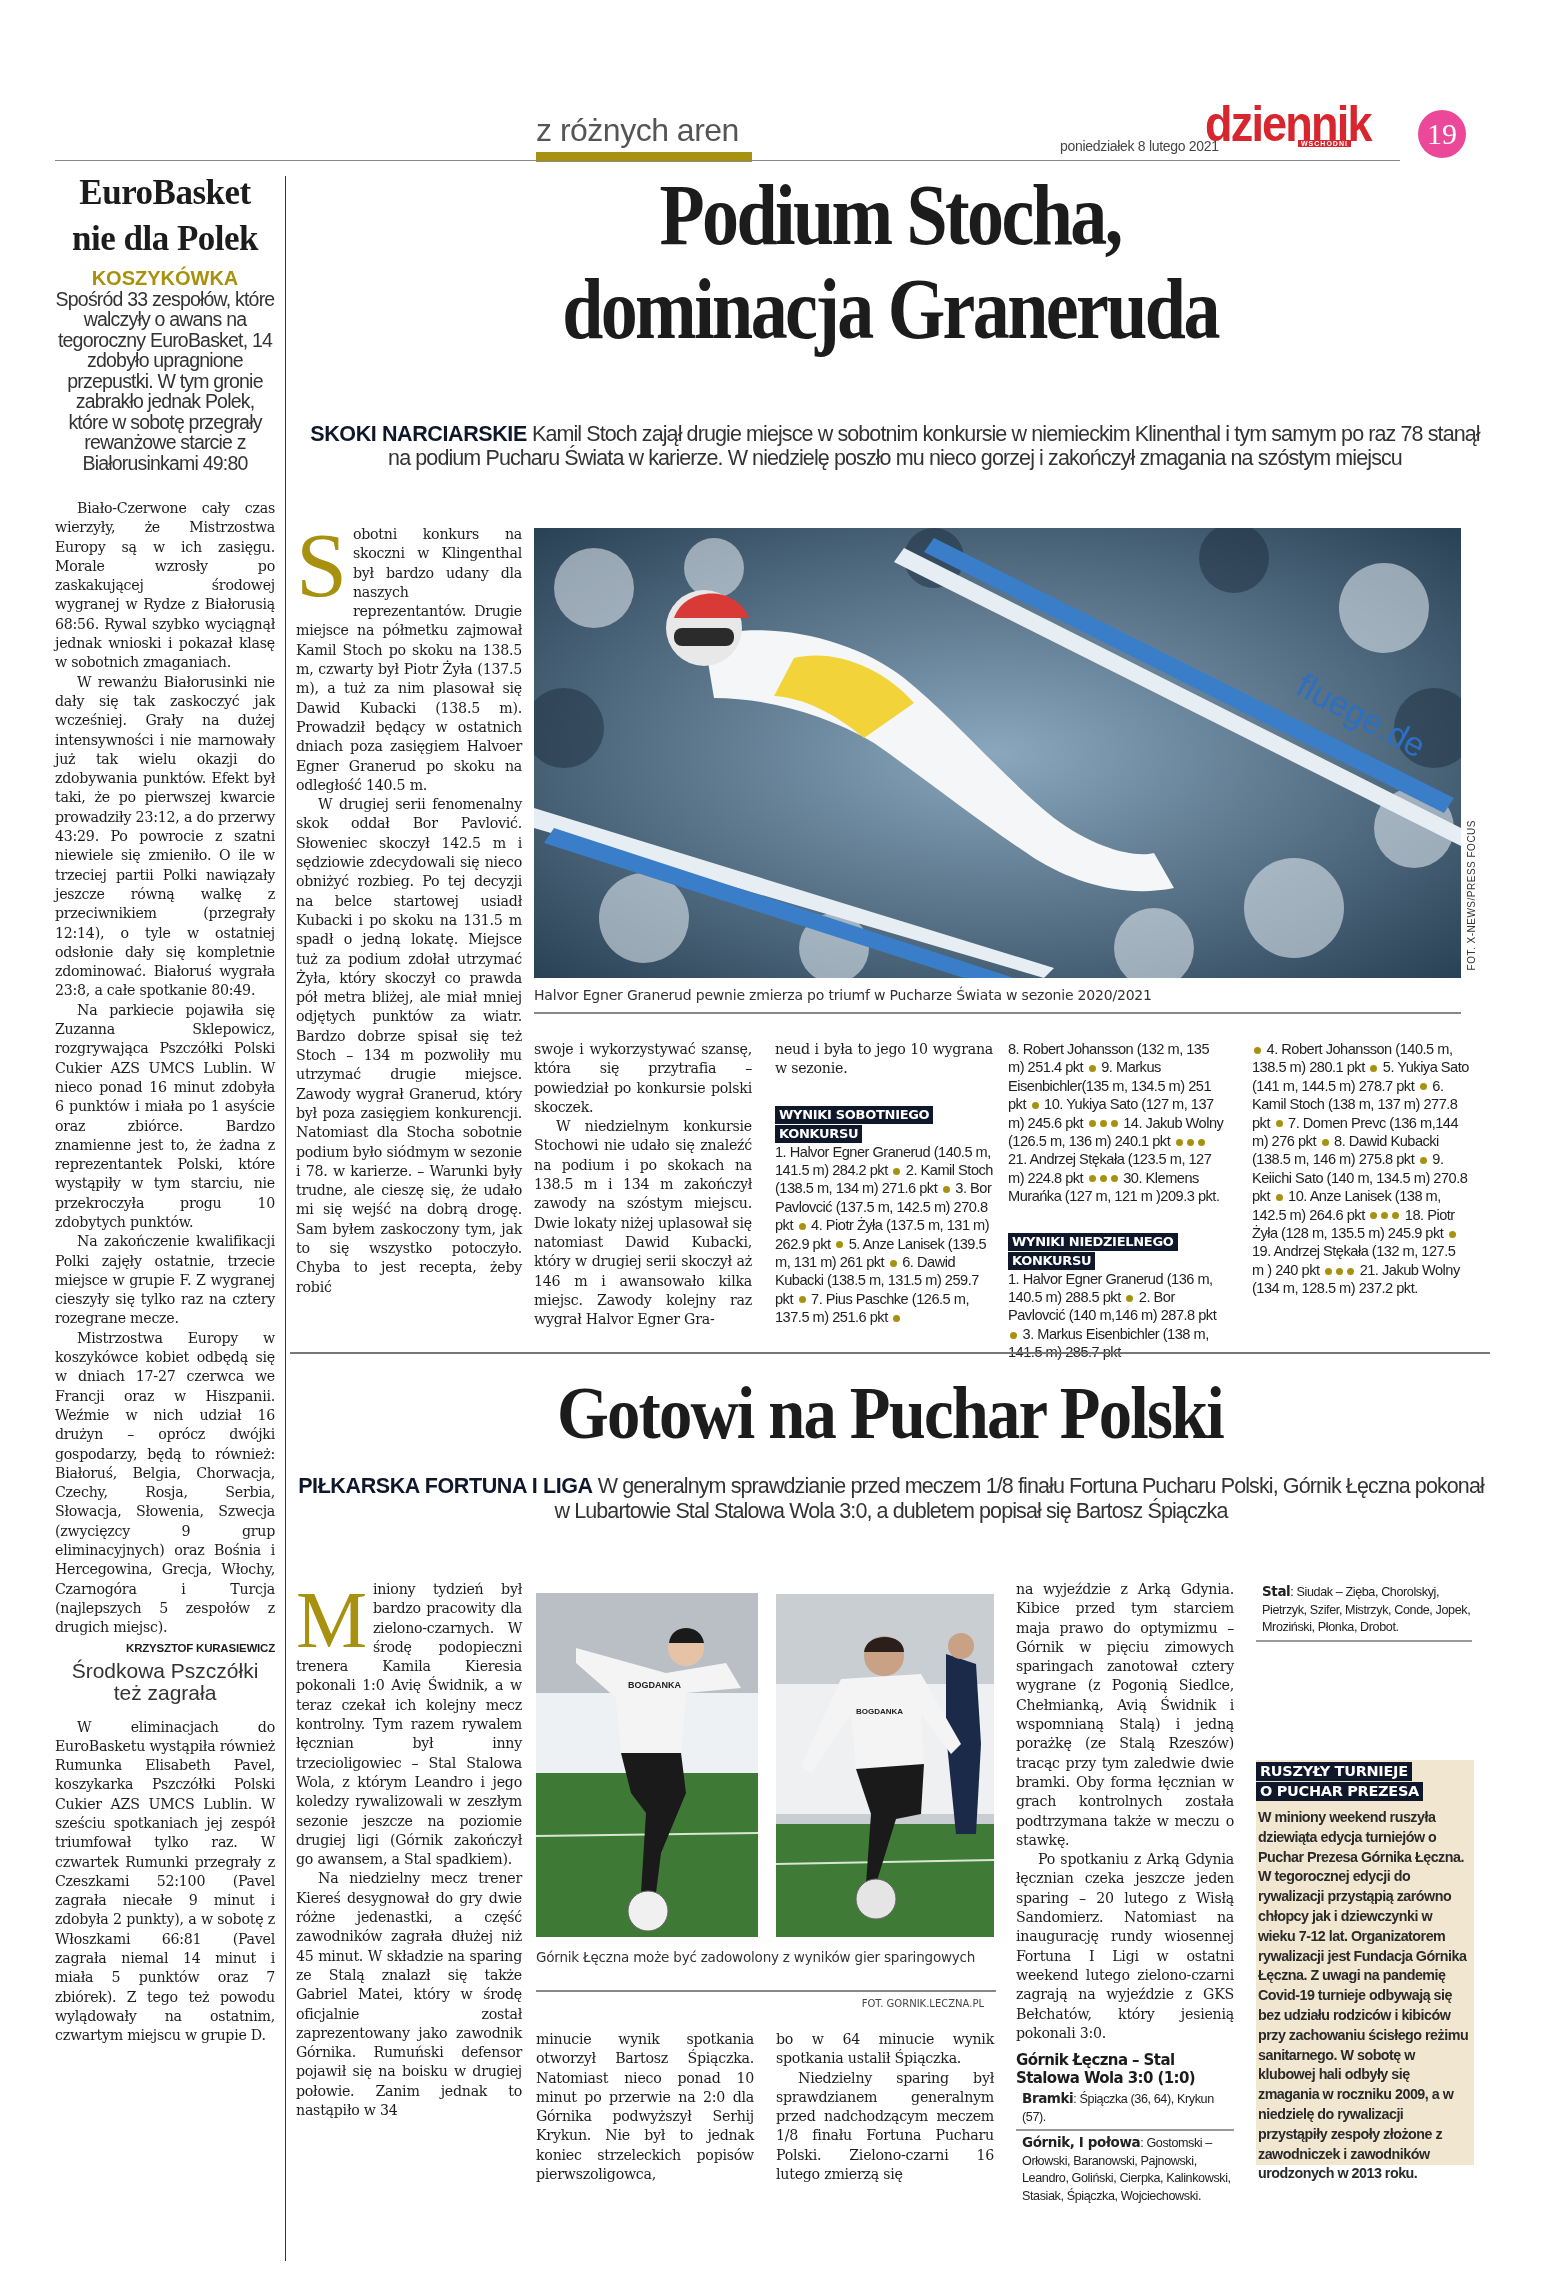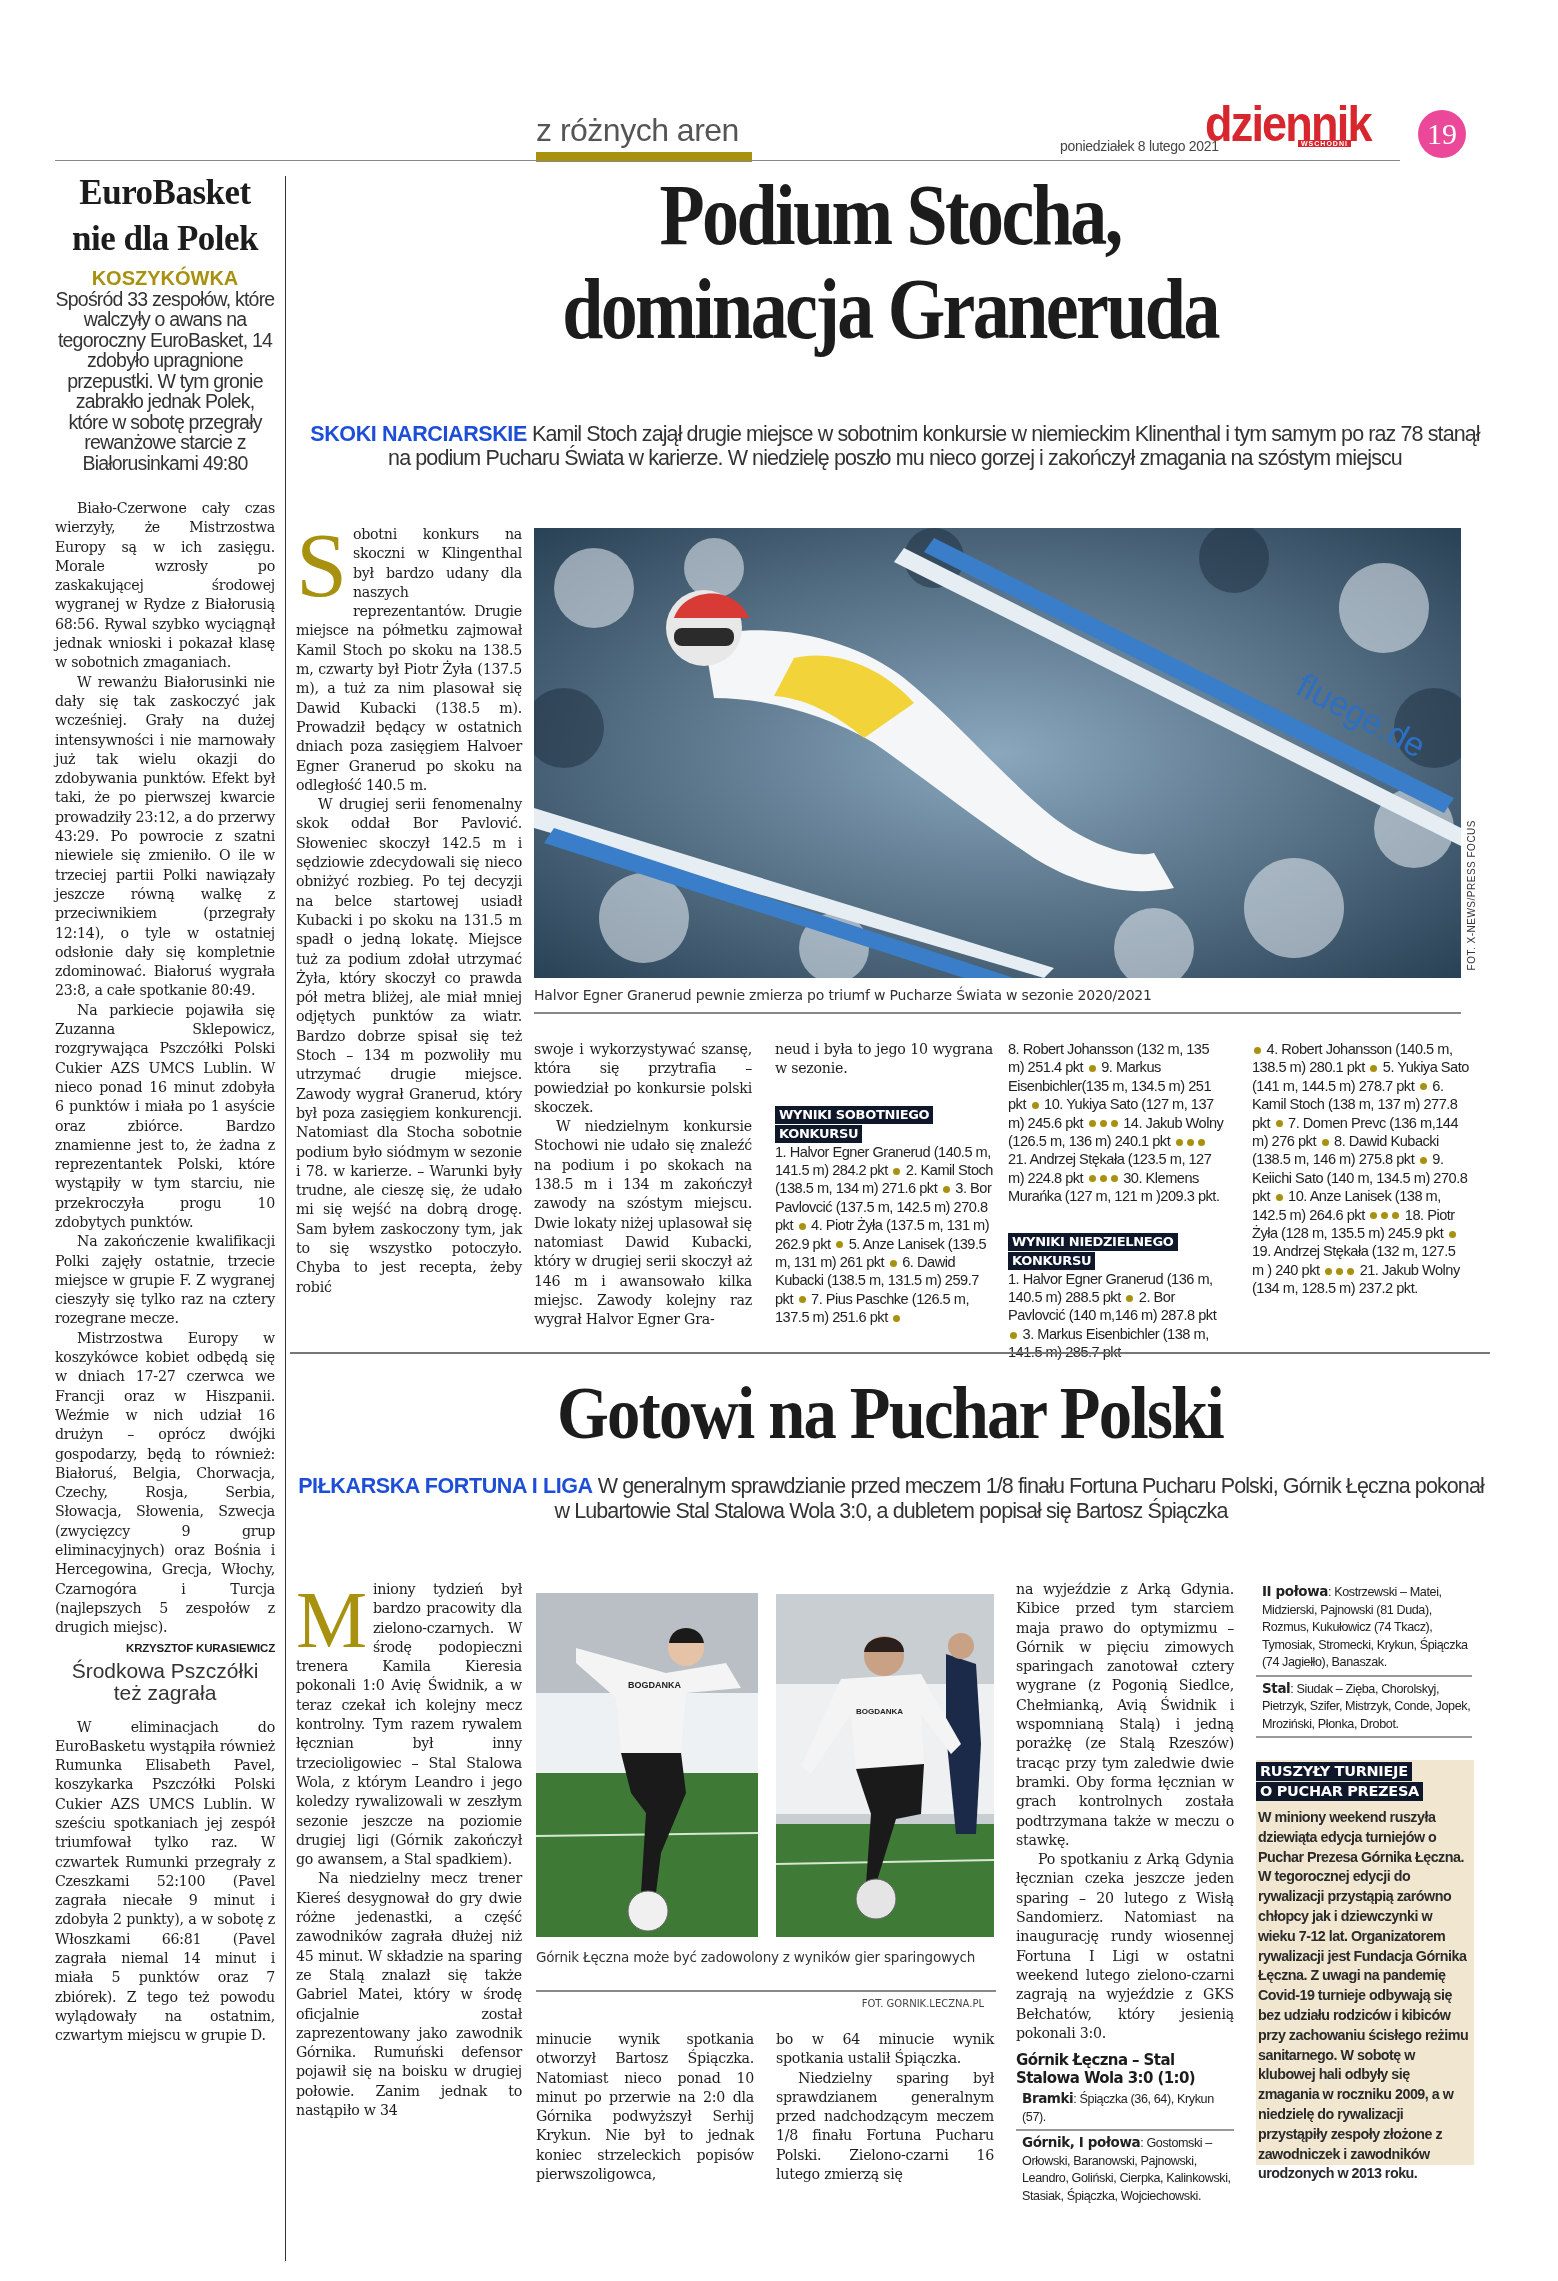--- a/index.html
+++ b/index.html
@@ -26,21 +26,21 @@
   #eb-title{font-family:"Liberation Serif",serif;font-weight:bold;font-size:35px;line-height:46px;text-align:center;letter-spacing:-0.5px;}
   #eb-lead{margin-top:6px;font-family:"Liberation Sans",sans-serif;font-size:19.5px;line-height:20.5px;text-align:center;color:#333;letter-spacing:-0.8px;}
   #eb-lead .tag{font-weight:bold;color:#a8910f;font-size:20px;letter-spacing:0;}
   #eb-body{margin-top:26px;}
   #eb-author{font-family:"Liberation Sans",sans-serif;font-weight:bold;font-size:11.5px;text-align:right;margin-top:4px;letter-spacing:-0.2px;}
   #eb-sub{font-family:"Liberation Sans",sans-serif;font-size:21px;line-height:22px;text-align:center;margin:6px 0 14px;color:#333;}
 
   
   #hl1{left:290px;top:168px;width:1200px;text-align:center;font-family:"Liberation Serif",serif;font-weight:bold;font-size:86px;line-height:94px;letter-spacing:-3px;transform:scaleX(0.86);transform-origin:center;}
   #lead1{left:300px;top:422px;width:1190px;text-align:center;font-family:"Liberation Sans",sans-serif;font-size:21.5px;line-height:24px;color:#333;letter-spacing:-0.9px;}
-  .tag-gold{font-weight:bold;color:#1d4ed8;letter-spacing:-0.4px;}
+  .tag-gold{font-weight:bold;color:#0f172a;letter-spacing:-0.4px;}
 
   
   #ski-col1{left:296px;top:525px;width:226px;}
   .dropcap{float:left;font-family:"Liberation Serif",serif;color:#a8910f;line-height:0.8;margin:4px 6px 0 0;}
   #ski-photo{left:534px;top:528px;width:927px;height:450px;overflow:hidden;}
   #ski-credit{left:1466px;top:820px;writing-mode:vertical-rl;transform:rotate(180deg);font-family:"Liberation Sans",sans-serif;font-size:10px;color:#333;letter-spacing:0.5px;}
   #ski-caption{left:534px;top:987px;font-family:"DejaVu Sans",sans-serif;font-size:14px;color:#333;letter-spacing:-0.2px;}
   #ski-caption-rule{left:534px;top:1012px;width:927px;height:2px;background:#888;}
 
   .ski-col{position:absolute;top:1040px;width:218px;}
@@ -284,21 +284,20 @@
 <div id="fb-col4" class="abs">
   <div class="body-text">
     <p class="noind">na wyjeździe z Arką Gdynia. Kibice przed tym starciem maja prawo do optymizmu – Górnik w pięciu zimowych sparingach zanotował cztery wygrane (z Pogonią Siedlce, Chełmianką, Avią Świdnik i wspomnianą Stalą) i jedną porażkę (ze Stalą Rzeszów) tracąc przy tym zaledwie dwie bramki. Oby forma łęcznian w grach kontrolnych została podtrzymana także w meczu o stawkę.</p>
     <p>Po spotkaniu z Arką Gdynia łęcznian czeka jeszcze jeden sparing – 20 lutego z Wisłą Sandomierz. Natomiast na inaugurację rundy wiosennej Fortuna I Ligi w ostatni weekend lutego zielono-czarni zagrają na wyjeździe z GKS Bełchatów, który jesienią pokonali 3:0.</p>
   </div>
   <div class="score-title">Górnik Łęczna – Stal Stalowa Wola 3:0 (1:0)</div>
   <div class="lineup"><b>Bramki</b><span>: Śpiączka (36, 64), Krykun (57).</span></div>
   <div class="lineup" style="border-bottom:none;"><b>Górnik, I połowa</b><span>: Gostomski – Orłowski, Baranowski, Pajnowski, Leandro, Goliński, Cierpka, Kalinkowski, Stasiak, Śpiączka, Wojciechowski.</span></div>
 </div>
 <div id="fb-col5" class="abs">
-  <div class="lineup"><b>II połowa</b><span>: Kostrzewski – Matei, Midzierski, Pajnowski (81 Duda), Rozmus, Kukułowicz (74 Tkacz), Tymosiak, Stromecki, Krykun, Śpiączka (74 Jagiełło), Banaszak.</span></div>
   <div class="lineup"><b>Stal</b><span>: Siudak – Zięba, Chorolskyj, Pietrzyk, Szifer, Mistrzyk, Conde, Jopek, Mroziński, Płonka, Drobot.</span></div>
 </div>
 
 <div id="box"></div>
 <div id="box-head">
   <span class="res-head" style="font-size:14.5px;line-height:17px;">RUSZYŁY TURNIEJE</span><br>
   <span class="res-head" style="font-size:14.5px;line-height:17px;">O PUCHAR PREZESA</span>
 </div>
 <div id="box-text">W miniony weekend ruszyła dziewiąta edycja turniejów o Puchar Prezesa Górnika Łęczna. W tegorocznej edycji do rywalizacji przystąpią zarówno chłopcy jak i dziewczynki w wieku 7-12 lat. Organizatorem rywalizacji jest Fundacja Górnika Łęczna. Z uwagi na pandemię Covid-19 turnieje odbywają się bez udziału rodziców i kibiców przy zachowaniu ścisłego reżimu sanitarnego. W sobotę w klubowej hali odbyły się zmagania w roczniku 2009, a w niedzielę do rywalizacji przystąpiły zespoły złożone z zawodniczek i zawodników urodzonych w 2013 roku.</div>
 

